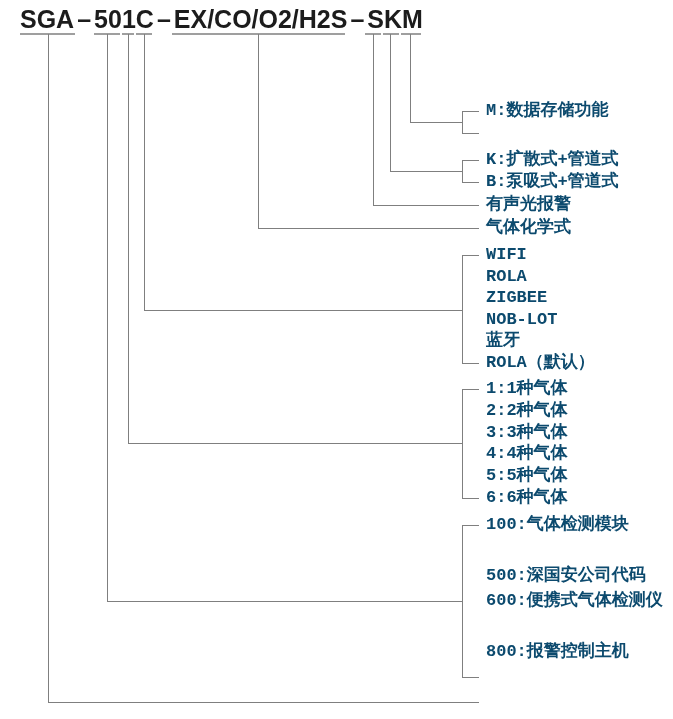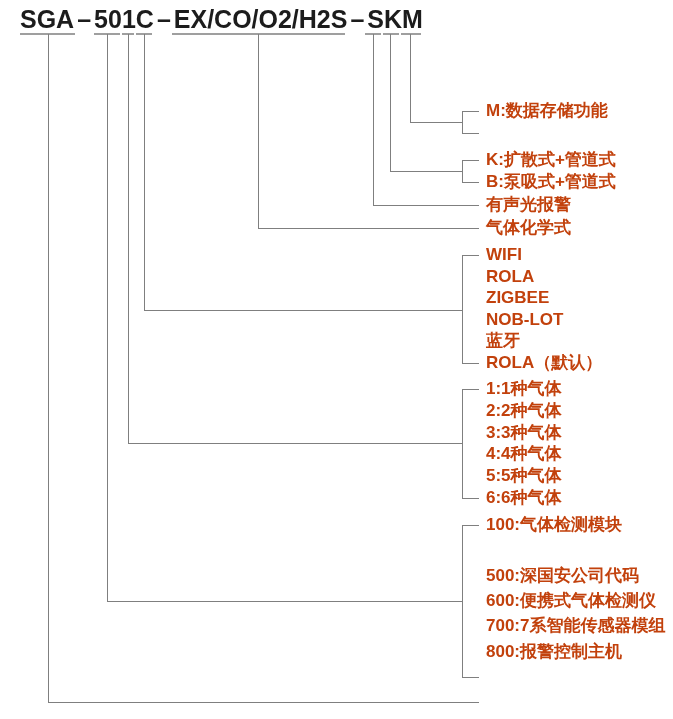--- a/index.html
+++ b/index.html
@@ -16,22 +16,22 @@
   .model-code{
     position:absolute;left:20px;top:5px;
     display:flex;align-items:center;
     font-family:"Liberation Sans", sans-serif;
     font-weight:bold;font-size:25px;line-height:28px;
     color:#1c1c1c;white-space:nowrap;letter-spacing:0;
   }
   .model-code .dash{margin:0 3px;}
   .lbl{
     position:absolute;left:486px;height:22px;line-height:22px;
-    font-family:Liberation Sans, sans-serif;
-    font-weight:bold;font-size:17px;color:#c2410c;
+    font-family:Liberation Mono, monospace;
+    font-weight:bold;font-size:17px;color:#0c4a6e;
     white-space:nowrap;
   }
   .wires polyline,.wires line{stroke:#7f7f7f;stroke-width:1;fill:none;}
   .wires .underline{stroke:#9f9f9f;stroke-width:2;}
 </style>
 </head>
 <body>
 
 <div class="stage">
 
@@ -94,18 +94,17 @@
   <div class="lbl" style="top:378px">1:1种气体</div>
   <div class="lbl" style="top:400px">2:2种气体</div>
   <div class="lbl" style="top:422px">3:3种气体</div>
   <div class="lbl" style="top:443px">4:4种气体</div>
   <div class="lbl" style="top:465px">5:5种气体</div>
   <div class="lbl" style="top:487px">6:6种气体</div>
 
   <div class="lbl" style="top:514px">100:气体检测模块</div>
   <div class="lbl" style="top:565px">500:深国安公司代码</div>
   <div class="lbl" style="top:590px">600:便携式气体检测仪</div>
-  <div class="lbl" style="top:615px">700:7系智能传感器模组</div>
   <div class="lbl" style="top:641px">800:报警控制主机</div>
 
   <div class="lbl" style="top:728px">深国安公司代码</div>
 
 </div>
 
 </body></html>

